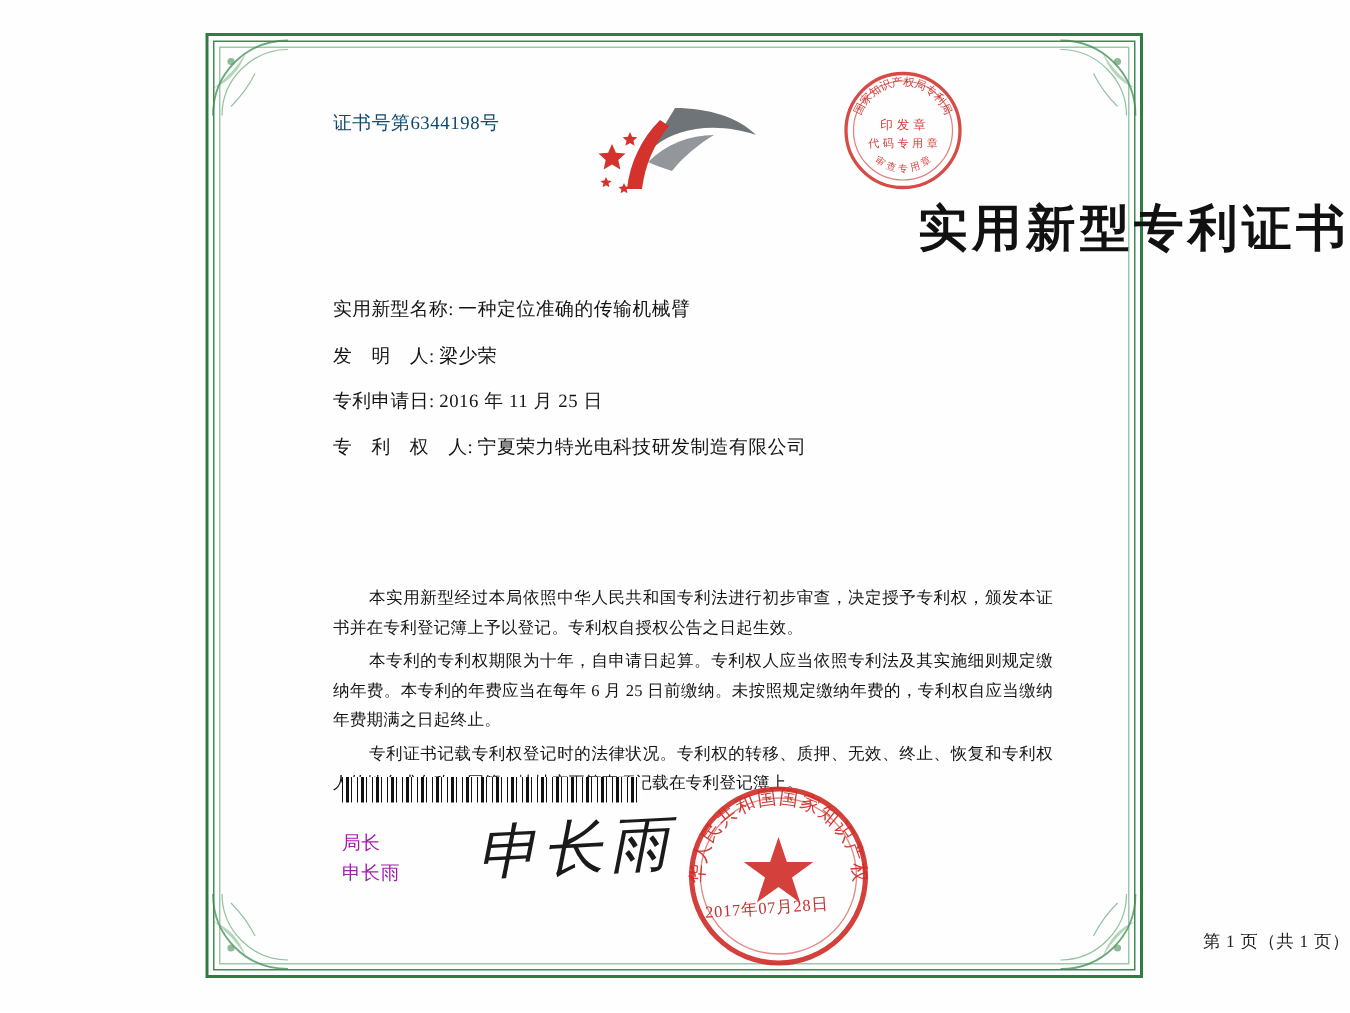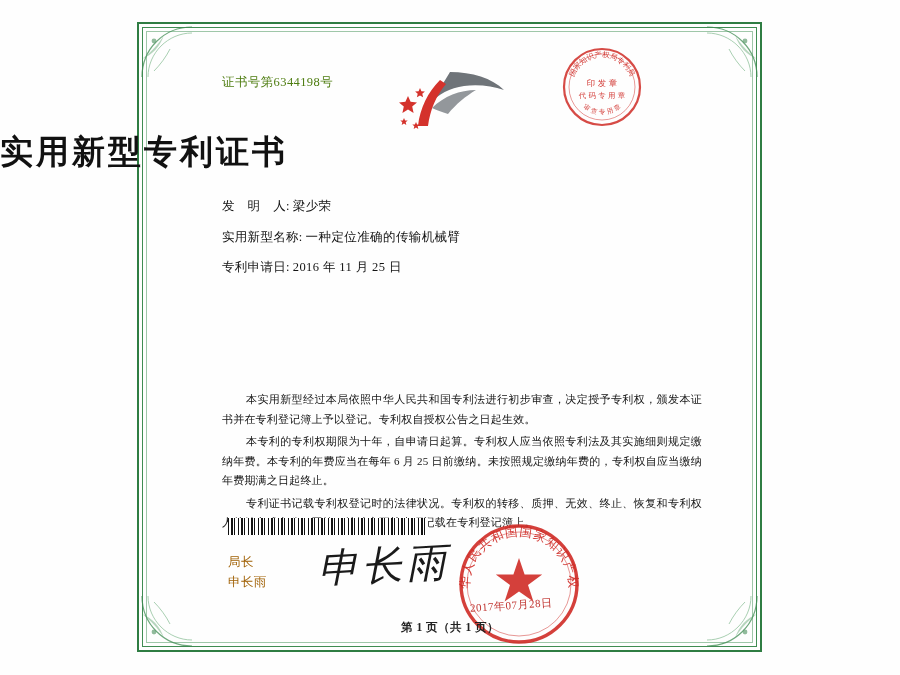--- a/index.html
+++ b/index.html
@@ -70,41 +70,41 @@
     width: 116px;
     height: 62px;
   }
 
   
   .cert-no {
     position: absolute;
     left: 222px;
     top: 74px;
     font-size: 12.5px;
-    color: #4d7c0f;
+    color: #0c4a6e;
     letter-spacing: 0.4px;
     font-family: "Liberation Serif", serif;
   }
 
   
   .seal-top {
     position: absolute;
     left: 560px;
     top: 45px;
     width: 84px;
     height: 84px;
   }
 
   
   .title {
     position: absolute;
     left: 0;
     top: 130px;
     width: 900px;
-    text-align: left;
+    text-align: right;
     font-size: 33px;
     font-weight: bold;
     letter-spacing: 3px;
     color: #111;
     font-family: "DejaVu Sans", sans-serif;
   }
 
   
   .fields {
     position: absolute;
@@ -166,21 +166,21 @@
     );
   }
 
   
   .sig-labels {
     position: absolute;
     left: 228px;
     top: 552px;
     font-size: 12.5px;
     line-height: 20px;
-    color: #a16207;
+    color: #a21caf;
     letter-spacing: 0.4px;
   }
   .sig-script {
     position: absolute;
     left: 318px;
     top: 538px;
     font-size: 40px;
     color: #1a1a1a;
     font-family: "DejaVu Serif", serif;
     font-style: italic;
@@ -196,25 +196,24 @@
     width: 128px;
     height: 128px;
   }
 
   
   .page-footer {
     position: absolute;
     left: 0;
     top: 620px;
     width: 900px;
-    text-align: center;
+    text-align: right;
     font-size: 11.5px;
     color: #222;
     letter-spacing: 0.5px;
-    font-weight: bold;
   }
 
   .seal-date {
     position: absolute;
     left: 470px;
     top: 598px;
     font-size: 11px;
     color: #c0332f;
     letter-spacing: 0.5px;
     transform: rotate(-4deg);
@@ -294,30 +293,34 @@
       <text font-family="DejaVu Sans, sans-serif" font-size="6.6" fill="#cf2b26" opacity="0.85">
         <textPath href="#sealArcBot" startOffset="50%" text-anchor="middle">审 查 专 用 章</textPath>
       </text>
     </svg>
   </div>
 
   <div class="title">实用新型专利证书</div>
 
   <div class="fields">
     <div class="field-row">
+      <span class="field-label">实用新型名称:</span>
+      <span class="field-value">一种定位准确的传输机械臂</span>
+    </div>
+    <div class="field-row">
       <span class="field-label">发　明　人:</span>
       <span class="field-value">梁少荣</span>
-    </div>
-    <div class="field-row">
-      <span class="field-label">实用新型名称:</span>
-      <span class="field-value">一种定位准确的传输机械臂</span>
     </div>
     <div class="field-row spaced-top">
       <span class="field-label">专利申请日:</span>
       <span class="field-value">2016 年 11 月 25 日</span>
+    </div>
+    <div class="field-row spaced-top">
+      <span class="field-label">专　利　权　人:</span>
+      <span class="field-value">宁夏荣力特光电科技研发制造有限公司</span>
     </div>
   </div>
 
   <div class="body-text">
     <p>本实用新型经过本局依照中华人民共和国专利法进行初步审查，决定授予专利权，颁发本证书并在专利登记簿上予以登记。专利权自授权公告之日起生效。</p>
     <p>本专利的专利权期限为十年，自申请日起算。专利权人应当依照专利法及其实施细则规定缴纳年费。本专利的年费应当在每年 6 月 25 日前缴纳。未按照规定缴纳年费的，专利权自应当缴纳年费期满之日起终止。</p>
     <p>专利证书记载专利权登记时的法律状况。专利权的转移、质押、无效、终止、恢复和专利权人的姓名或名称、国籍、地址变更等事项记载在专利登记簿上。</p>
   </div>
 
   <div class="barcode"></div>

